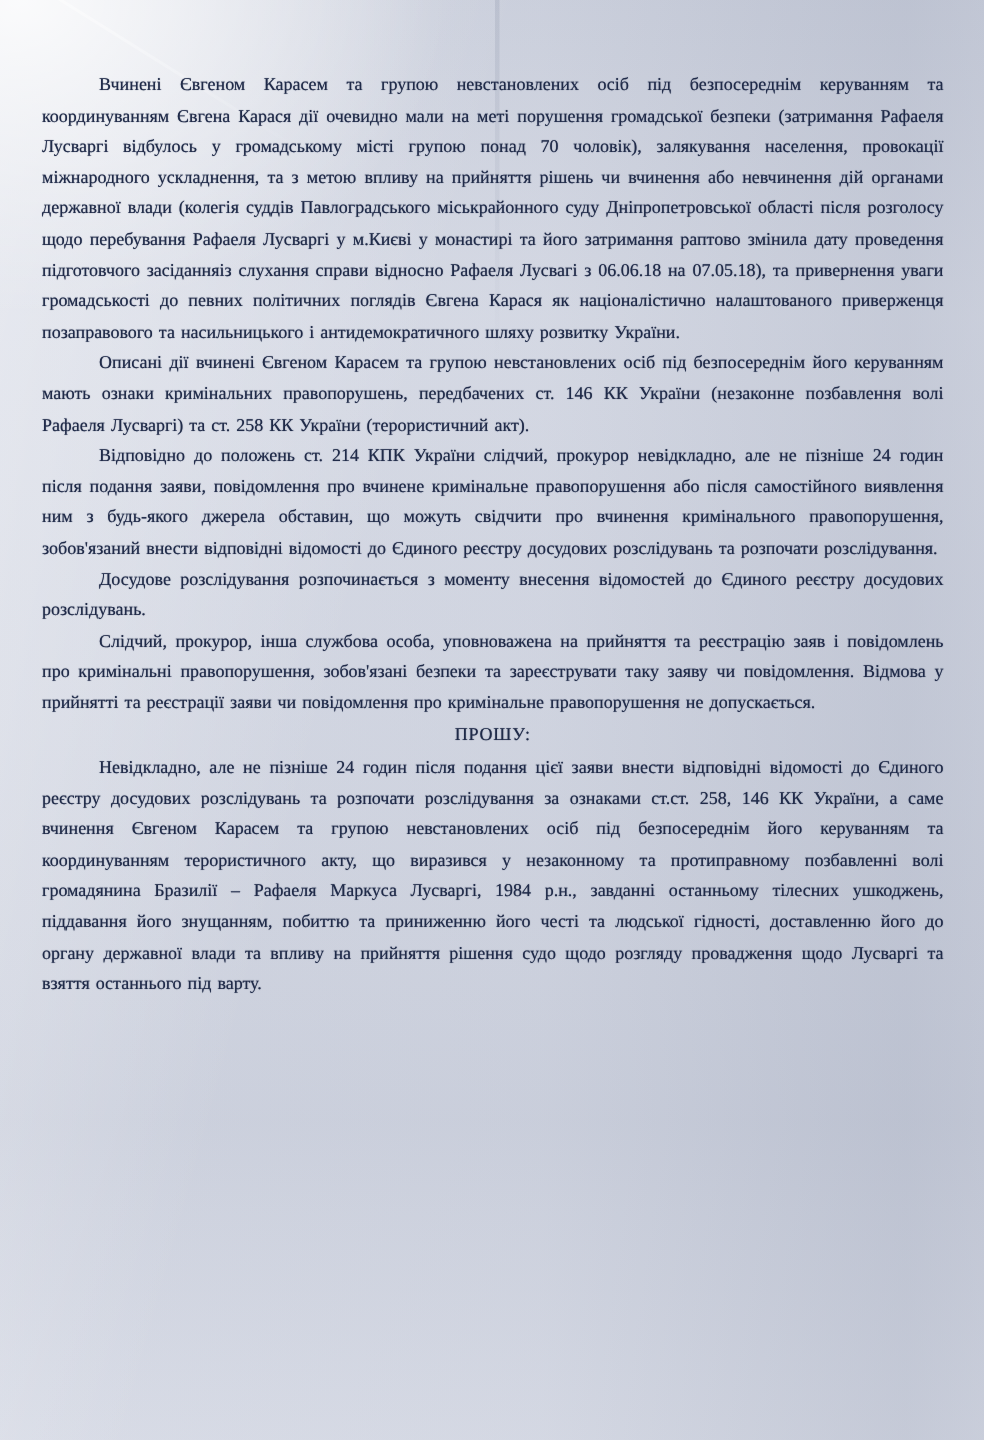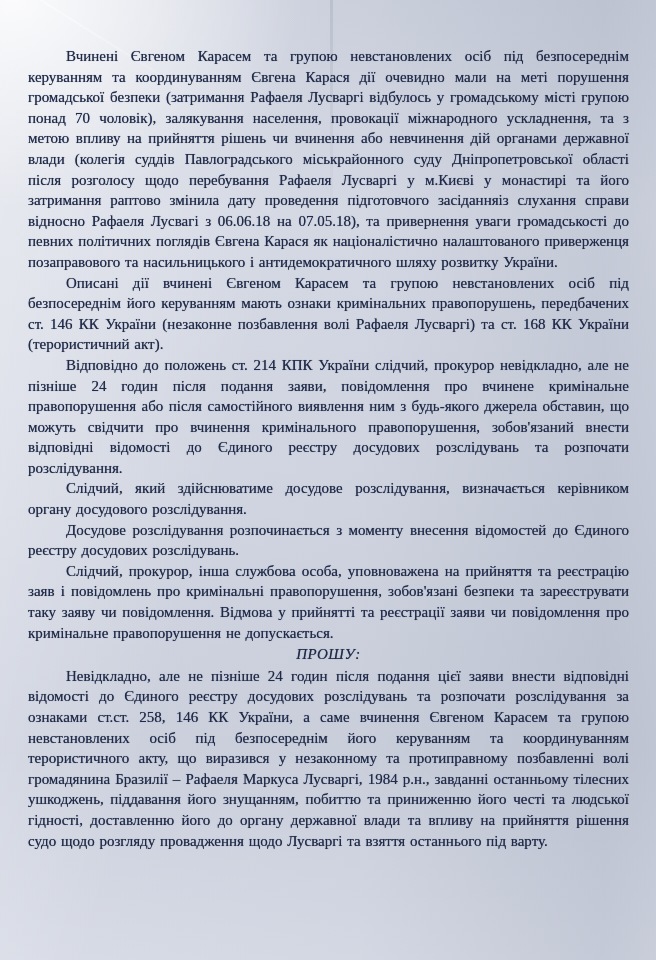--- a/index.html
+++ b/index.html
@@ -17,38 +17,37 @@
       linear-gradient(to right, rgba(116,126,152,0.06) 0%, rgba(116,126,152,0.10) 55%, rgba(116,126,152,0.24) 92%, rgba(116,126,152,0.20) 100%),
       linear-gradient(to bottom, rgba(130,140,165,0.14) 0%, rgba(130,140,165,0.03) 22%, rgba(130,140,165,0.10) 55%, rgba(130,140,165,0.16) 78%, rgba(140,148,170,0.04) 100%),
       var(--paper, #e2e5ee);
   }
   .page {
     box-sizing: border-box;
     width: 656px;
     height: 960px;
     padding: 46px 27px 0 28px;
     font-family: "Liberation Serif", "DejaVu Serif", serif;
-    font-size: 15px;
+    font-size: 12px;
     line-height: 20.6px;
     color: var(--ink, #202b49);
     filter: blur(0.35px);
   }
   .page p {
     margin: 0;
     text-align: justify;
     text-indent: 38px;
     text-shadow: 0 0 0.7px rgba(32,43,73,0.75);
     word-spacing: 1px;
   }
   .page p.heading {
     text-align: center;
     text-indent: 0;
     letter-spacing: 0.5px;
     margin: 1px 0;
-    font-style: italic;
   }
   
   .crease {
     position: absolute;
     pointer-events: none;
   }
   .crease.v1 {
     left: 330px; top: 0; width: 3px; height: 240px;
     background: linear-gradient(to bottom, rgba(110,120,145,0.18), rgba(110,120,145,0));
   }
@@ -59,21 +58,20 @@
   }
 </style>
 </head>
 <body>
 
 <div class="crease v1"></div>
 <div class="crease d1"></div>
 
 <div class="page">
   <p>Вчинені Євгеном Карасем та групою невстановлених осіб під безпосереднім керуванням та координуванням Євгена Карася дії очевидно мали на меті порушення громадської безпеки (затримання Рафаеля Лусваргі відбулось у громадському місті групою понад 70 чоловік), залякування населення, провокації міжнародного ускладнення, та з метою впливу на прийняття рішень чи вчинення або невчинення дій органами державної влади (колегія суддів Павлоградського міськрайонного суду Дніпропетровської області після розголосу щодо перебування Рафаеля Лусваргі у м.Києві у монастирі та його затримання раптово змінила дату проведення підготовчого засіданняіз слухання справи відносно Рафаеля Лусвагі з 06.06.18 на 07.05.18), та привернення уваги громадськості до певних політичних поглядів Євгена Карася як націоналістично налаштованого приверженця позаправового та насильницького і антидемократичного шляху розвитку України.</p>
-  <p>Описані дії вчинені Євгеном Карасем та групою невстановлених осіб під безпосереднім його керуванням мають ознаки кримінальних правопорушень, передбачених ст. 146 КК України (незаконне позбавлення волі Рафаеля Лусваргі) та ст. 168 КК України (терористичний акт).</p>
+  <p>Описані дії вчинені Євгеном Карасем та групою невстановлених осіб під безпосереднім його керуванням мають ознаки кримінальних правопорушень, передбачених ст. 146 КК України (незаконне позбавлення волі Рафаеля Лусваргі) та ст. 258 КК України (терористичний акт).</p>
   <p>Відповідно до положень ст. 214 КПК України слідчий, прокурор невідкладно, але не пізніше 24 годин після подання заяви, повідомлення про вчинене кримінальне правопорушення або після самостійного виявлення ним з будь-якого джерела обставин, що можуть свідчити про вчинення кримінального правопорушення, зобов'язаний внести відповідні відомості до Єдиного реєстру досудових розслідувань та розпочати розслідування.</p>
-  <p>Слідчий, який здійснюватиме досудове розслідування, визначається керівником органу досудового розслідування.</p>
   <p>Досудове розслідування розпочинається з моменту внесення відомостей до Єдиного реєстру досудових розслідувань.</p>
   <p>Слідчий, прокурор, інша службова особа, уповноважена на прийняття та реєстрацію заяв і повідомлень про кримінальні правопорушення, зобов'язані безпеки та зареєструвати таку заяву чи повідомлення. Відмова у прийнятті та реєстрації заяви чи повідомлення про кримінальне правопорушення не допускається.</p>
   <p class="heading">ПРОШУ:</p>
   <p>Невідкладно, але не пізніше 24 годин після подання цієї заяви внести відповідні відомості до Єдиного реєстру досудових розслідувань та розпочати розслідування за ознаками ст.ст. 258, 146 КК України, а саме вчинення Євгеном Карасем та групою невстановлених осіб під безпосереднім його керуванням та координуванням терористичного акту, що виразився у незаконному та протиправному позбавленні волі громадянина Бразилії – Рафаеля Маркуса Лусваргі, 1984 р.н., завданні останньому тілесних ушкоджень, піддавання його знущанням, побиттю та приниженню його честі та людської гідності, доставленню його до органу державної влади та впливу на прийняття рішення судо щодо розгляду провадження щодо Лусваргі та взяття останнього під варту.</p>
 
 </div>
 
 </body></html>

